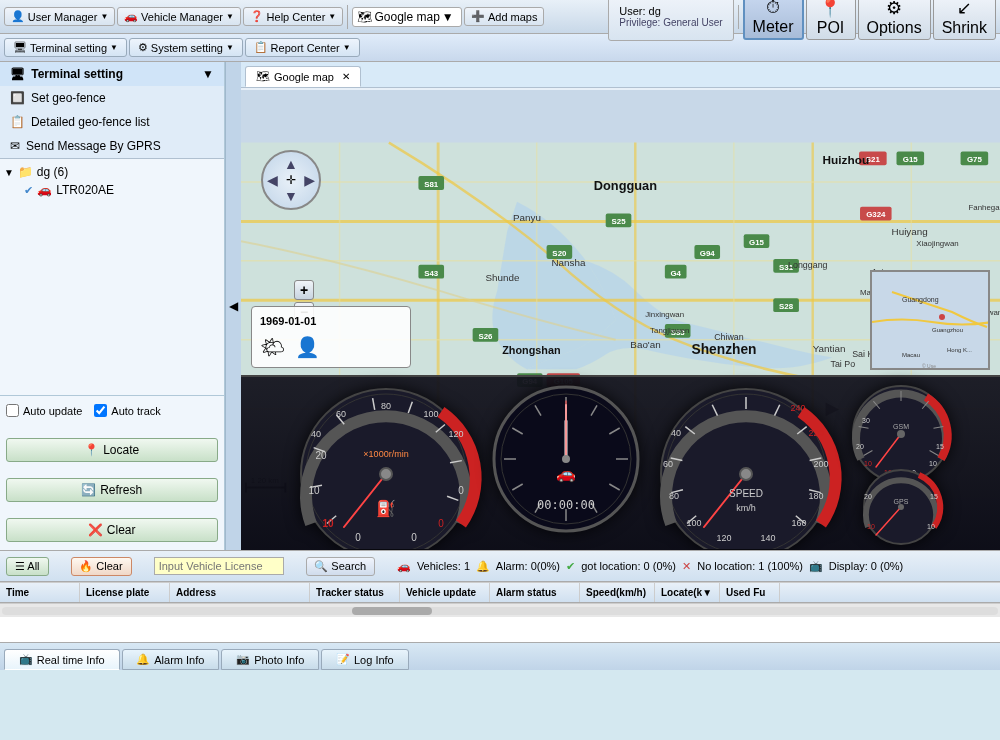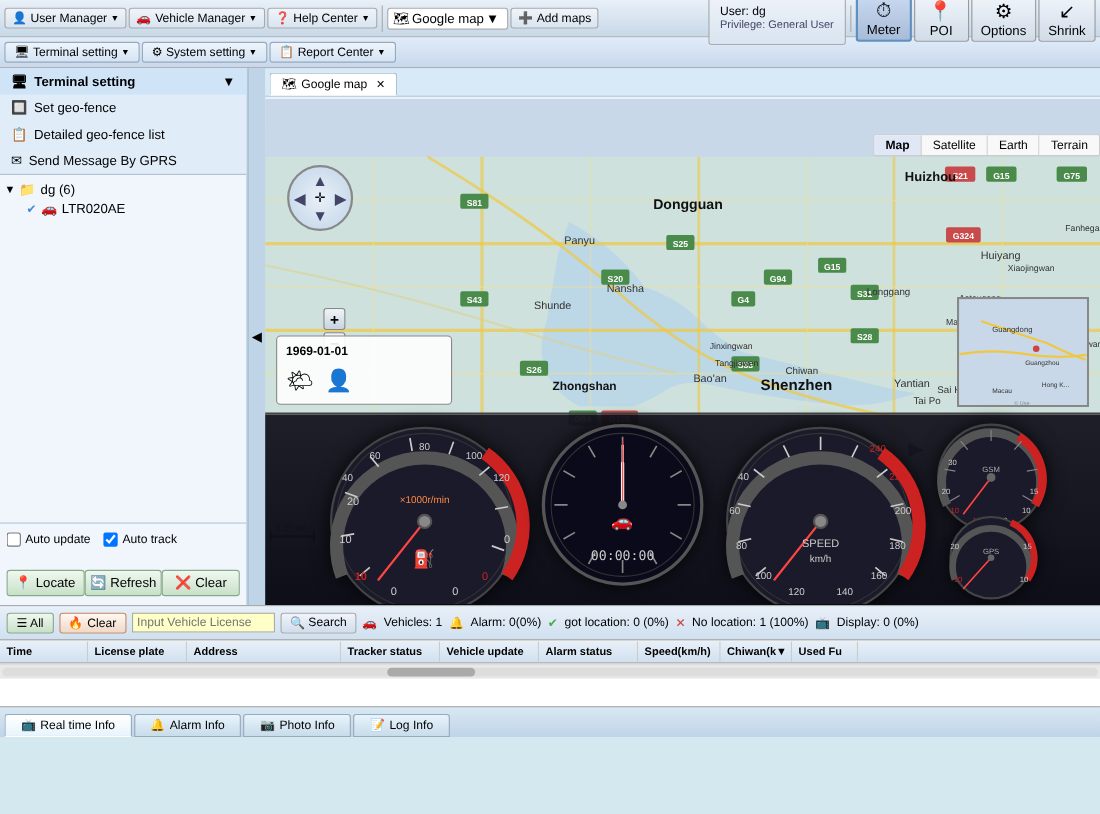--- a/index.html
+++ b/index.html
@@ -12,21 +12,21 @@
     }
     .toolbar-btn {
       display: flex; align-items: center; gap: 3px; padding: 2px 6px; background: linear-gradient(to bottom, #f0f4fa, #d8e4f0);
       border: 1px solid #aaa; border-radius: 3px; cursor: pointer; font-size: 11px; white-space: nowrap;
     }
     .toolbar-separator { width: 1px; background: #aaa; height: 24px; margin: 0 2px; }
     .map-select { display: flex; align-items: center; gap: 2px; padding: 2px 4px; background: #fff; border: 1px solid #aaa; border-radius: 3px; min-width: 110px; }
     .meter-btn { display: flex; flex-direction: column; align-items: center; padding: 2px 8px; background: linear-gradient(to bottom, #f0f4fa, #d0dce8); border: 1px solid #999; border-radius: 3px; cursor: pointer; min-width: 50px; }
     .meter-btn.active { background: linear-gradient(to bottom, #c8d8f0, #a8bcd8); border: 2px solid #6090c0; }
     .meter-btn .icon { font-size: 18px; }
-    .meter-btn .label { font-size: 12px; text-align: center; }
+    .meter-btn .label { font-size: 16px; text-align: center; }
     .user-info { display: flex; flex-direction: column; padding: 12px 10px; background: linear-gradient(to bottom, #f0f4fa, #d8e4f0); border: 1px solid #aaa; border-radius: 3px; font-size: 11px; }
     .spacer { flex: 1; }
 
     
     .second-toolbar {
       display: flex; align-items: center; background: linear-gradient(to bottom, #e0ecfa, #c8d8ec);
       border-bottom: 1px solid #aaa; height: 28px; padding: 0 4px; gap: 2px;
     }
     .toolbar-btn2 {
       display: flex; align-items: center; gap: 3px; padding: 2px 8px;
@@ -44,21 +44,21 @@
     .left-panel-collapse { width: 16px; background: #c0d4e8; border-left: 1px solid #a0b8cc; cursor: pointer; display: flex; align-items: center; justify-content: center; font-size: 12px; }
     .user-select-row { display: flex; align-items: center; padding: 4px 6px; gap: 4px; }
     .user-select { flex: 1; padding: 2px 4px; border: 1px solid #aaa; background: #fff; font-size: 11px; border-radius: 2px; }
     .tree-area { flex: 1; padding: 4px; overflow-y: auto; }
     .tree-item { display: flex; align-items: center; gap: 4px; padding: 2px 0; cursor: pointer; }
     .tree-item .expand { font-size: 10px; }
     .check-icon { font-size: 11px; color: #4488cc; }
     .bottom-controls { padding: 8px 6px; border-top: 1px solid #b0c8d8; }
     .checkbox-row { display: flex; gap: 12px; margin-bottom: 21px; }
     .checkbox-item { display: flex; align-items: center; gap: 4px; font-size: 11px; }
-    .btn-row { display: flex; gap: 0; }
+    .btn-row { display: flex; gap: 16px; flex-direction: column; }
     .action-btn {
       flex: 1; padding: 4px 0; background: linear-gradient(to bottom, #f0f8f0, #c8e0c8);
       border: 1px solid #88aa88; border-radius: 3px; cursor: pointer; text-align: center; font-size: 12px;
     }
 
     
     .vehicle-overlay {
       position: absolute; bottom: 90px; left: 235px; background: rgba(255,255,255,0.9);
       border: 1px solid #888; border-radius: 4px; padding: 8px; width: 160px; font-size: 11px;
     }
@@ -104,21 +104,21 @@
     }
 
     
     .mini-map { position: absolute; bottom: 180px; right: 10px; width: 120px; height: 100px; border: 2px solid #888; background: #c8d8e8; overflow: hidden; }
     .mini-map-content { width: 100%; height: 100%; background: linear-gradient(135deg, #b0c8d8 0%, #c8dce8 30%, #d4e8d4 60%, #c0d8e4 100%); position: relative; }
 
     
     .bottom-status {
       height: 32px; background: linear-gradient(to bottom, #e8f0f8, #d0e0f0);
       border-top: 1px solid #aaa; border-bottom: 1px solid #aaa;
-      display: flex; align-items: center; padding: 0 6px; gap: 5px; font-size: 11px;
+      display: flex; align-items: center; padding: 0 6px; gap: 22px; font-size: 11px;
     }
     .status-btn { padding: 2px 8px; background: linear-gradient(to bottom, #f0f8f0, #c8e0c8); border: 1px solid #88aa88; border-radius: 3px; cursor: pointer; font-size: 11px; }
     .status-input { padding: 2px 4px; border: 1px solid #aaa; background: #ffffc8; width: 130px; font-size: 11px; }
     .status-search-btn { padding: 2px 8px; background: linear-gradient(to bottom, #f0f4fc, #d0dcec); border: 1px solid #aaa; border-radius: 3px; cursor: pointer; font-size: 11px; display: flex; align-items: center; gap: 3px; }
     .status-info { display: flex; align-items: center; gap: 6px; font-size: 11px; }
     .status-info span { white-space: nowrap; }
 
     
     .data-table-area { height: 60px; background: #fff; border-top: 1px solid #ccc; overflow: hidden; }
     .table-header { display: flex; background: linear-gradient(to bottom, #e8f0f8, #d0e0f0); border-bottom: 1px solid #aaa; }
@@ -432,34 +432,20 @@
           <span class="nav-arrow left">◀</span>
           <span class="nav-arrow right">▶</span>
           <span style="font-size:12px;">✛</span>
         </div>
         <div class="zoom-ctrl">
           <div class="zoom-btn">+</div>
           <div class="zoom-btn">−</div>
         </div>
       </div>
 
-      <div class="map-type-bar">
-        <div class="map-type-btn active">
-          <span>Map</span>
-        </div>
-        <div class="map-type-btn">
-          <span>Satellite</span>
-        </div>
-        <div class="map-type-btn">
-          <span>Earth</span>
-        </div>
-        <div class="map-type-btn">
-          <span>Terrain</span>
-        </div>
-      </div>
 
       <div class="vehicle-overlay" style="left:10px; bottom:182px;">
         <div class="vehicle-date">1969-01-01</div>
         <div class="vehicle-icons">
           <span style="font-size:20px;">🌤</span>
           <span style="font-size:20px;">👤</span>
         </div>
       </div>
 
       <div class="mini-map">
@@ -672,21 +658,21 @@
 
 <div class="data-table-area">
   <div class="table-header">
     <div class="table-col" style="width:80px;">Time</div>
     <div class="table-col" style="width:90px;">License plate</div>
     <div class="table-col" style="width:140px;">Address</div>
     <div class="table-col" style="width:90px;">Tracker status</div>
     <div class="table-col" style="width:90px;">Vehicle update</div>
     <div class="table-col" style="width:90px;">Alarm status</div>
     <div class="table-col" style="width:75px;">Speed(km/h)</div>
-    <div class="table-col" style="width:65px;"><span>Chiwan(k</span><span>▼</span></div>
+    <div class="table-col" style="width:65px;"><span>Locate(k</span><span>▼</span></div>
     <div class="table-col" style="width:60px;">Used Fu</div>
   </div>
   <div class="scrollbar-row">
     <div class="scrollbar-track">
       <div class="scrollbar-thumb"></div>
     </div>
   </div>
 </div>
 
 <div class="bottom-tabs">

